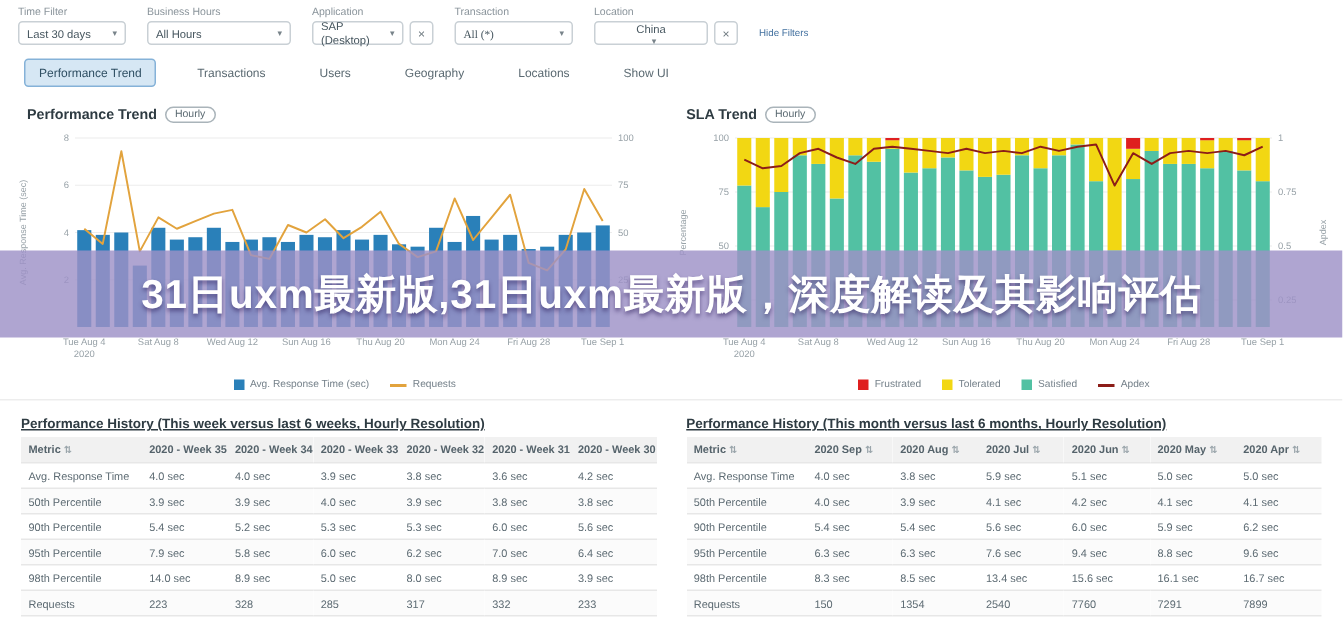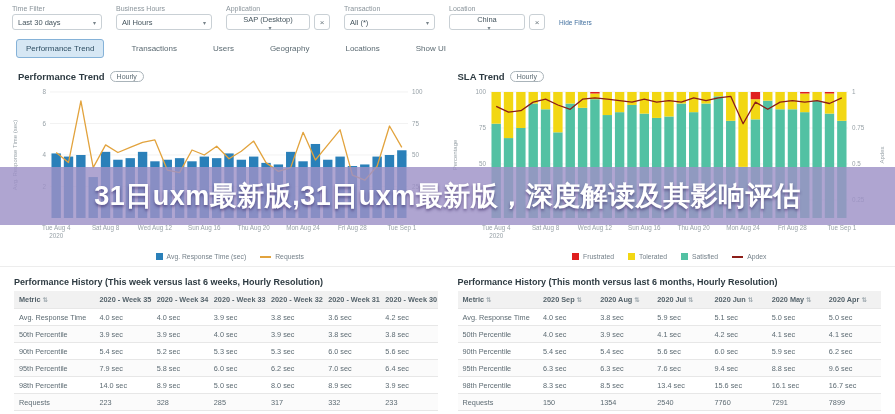--- a/index.html
+++ b/index.html
@@ -9,22 +9,22 @@
 
   
   .filter-bar { display:flex; align-items:flex-start; padding:5px 12px 4px; }
   .filters { display:flex; gap:14px; }
   .filter-group { display:flex; flex-direction:column; gap:2px; }
   .filter-label { font-size:7px; color:#8a949b; }
   .filter-row { display:flex; gap:4px; }
   .select-box { display:flex; align-items:center; justify-content:space-between;
     height:16px; background:#fff; border:1px solid #c9d0d5; border-radius:3px;
     padding:0 5px; font-size:7.5px; color:#45555e; cursor:pointer; }
-  .fg0 .select-box { width:90px; } .fg1 .select-box { width:96px; }
-  .fg2 .select-box { width:84px;flex-direction:column; } .fg3 .select-box { width:91px; }
+  .fg0 .select-box { width:72px; } .fg1 .select-box { width:96px; }
+  .fg2 .select-box { width:61px; } .fg3 .select-box { width:79px;font-family:Liberation Serif, serif; }
   .fg4 .select-box { width:76px;flex-direction:column; }
   .caret { color:#7d8populate890; font-size:6px; color:#78838a; margin-left:4px; }
   .clear-btn { width:16px; height:16px; border:1px solid #c9d0d5; border-radius:3px;
     display:flex; align-items:center; justify-content:center; font-size:8px;
     color:#6a767d; cursor:pointer; background:#fff; }
   .hide-filters { font-size:6.5px; color:#42709f; margin:14px 0 0 14px;
     text-decoration:none; cursor:pointer; white-space:nowrap; }
 
   
   .tab-bar { display:flex; align-items:center; gap:18px; padding:5px 12px 8px 16px; }
@@ -41,21 +41,21 @@
   .chart-mount svg { display:block; }
   .chart-legend { display:flex; justify-content:center; gap:14px; align-items:center;
     font-size:6.8px; color:#75818a; margin-top:1px; }
   .legend-item { display:flex; align-items:center; gap:4px; }
   .swatch-square { width:7px; height:7px; display:inline-block; }
   .swatch-line { width:11px; height:2px; display:inline-block; }
 
   
   .tables-row { display:flex; gap:20px; padding:8px 14px 0 14px; border-top:1px solid #ededed; margin-top:6px; }
   .table-panel { flex:1; min-width:0; }
-  .table-title { font-size:9px; font-weight:bold; color:#2e3b42; margin:2px 0 4px 0; }
+  .table-title { font-size:9px; font-weight:bold; color:#2e3b42; margin:2px 0 4px 0;text-decoration:underline; }
   table { width:100%; border-collapse:collapse; table-layout:fixed; }
   th { background:#f1f1f1; font-size:7.3px; color:#55636b; font-weight:bold;
     text-align:left; padding:4px 5px; cursor:pointer; white-space:nowrap; overflow:hidden; }
   th:first-child { width:19%; }
   td { font-size:7.3px; color:#5d6b73; padding:3.5px 5px; border-top:1px solid #e7e7e7;
     white-space:nowrap; overflow:hidden; }
   tbody tr:nth-child(even) { background:#fbfbfb; }
   .sort-icon { color:#9aa5ab; font-size:6.5px; margin-left:2px; }
 
   

